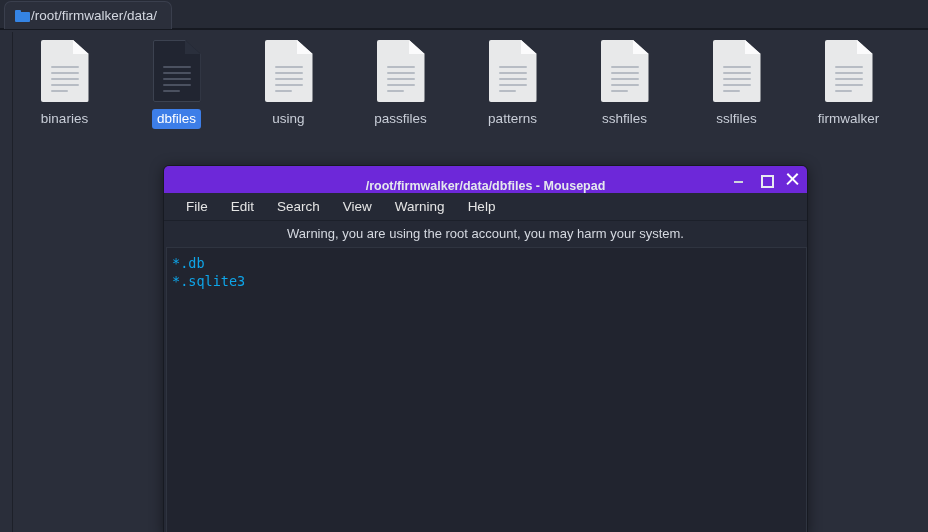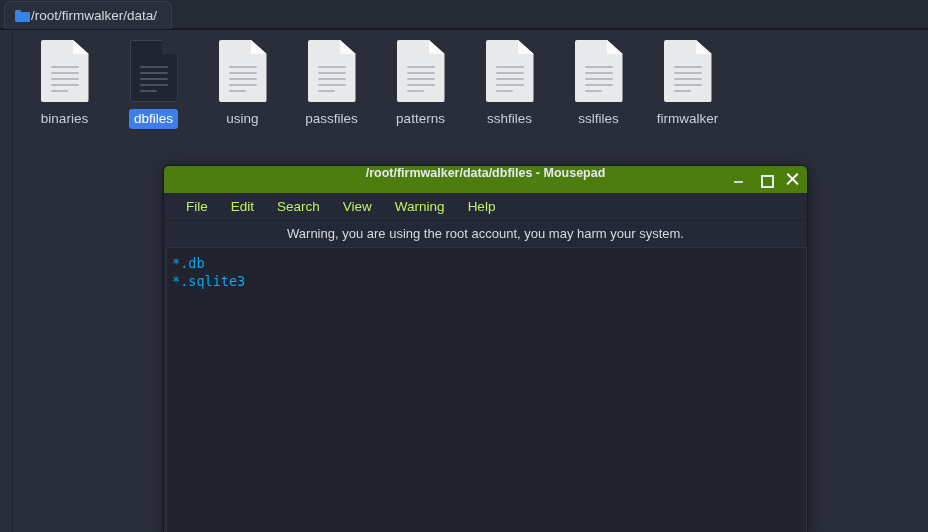--- a/index.html
+++ b/index.html
@@ -79,20 +79,21 @@
     background: #1d2029;
   }
 
   .icon-grid {
     position: absolute;
     left: 20px; top: 4px;
     width: 890px;
     display: flex;
     flex-wrap: wrap;
     align-content: flex-start;
+    gap: 23px;
   }
   .file-item {
     width: 89px;
     padding-top: 4px;
     display: flex;
     flex-direction: column;
     align-items: center;
     cursor: default;
   }
   .doc-icon {
@@ -161,23 +162,23 @@
     width: 645px; height: 370px;
     background: #252935;
     border: 1px solid #171a22;
     border-radius: 6px 6px 0 0;
     overflow: hidden;
     box-shadow: 0 2px 14px rgba(0,0,0,0.45);
   }
   .mp-titlebar {
     position: relative;
     height: 27px;
-    background: #4d7c0f;
-    display: flex;
-    align-items: flex-start;
+    background: #6d28d9;
+    display: flex;
+    align-items: flex-end;
     justify-content: center;
   }
   .mp-title {
     font-size: 12.5px;
     font-weight: bold;
     color: #e5e8ee;
     white-space: nowrap;
   }
   .mp-winbuttons {
     position: absolute;
@@ -221,21 +222,21 @@
     height: 28px;
     background: #252935;
     display: flex;
     align-items: center;
     padding-left: 14px;
     gap: 7px;
     border-bottom: 1px solid #1c202a;
   }
   .mp-menu-item {
     font-size: 13.5px;
-    color: #bef264;
+    color: #e5e5e5;
     padding: 3px 8px;
     border-radius: 3px;
     white-space: nowrap;
     cursor: default;
   }
 
   .mp-warning {
     height: 25px;
     background: #252935;
     display: flex;

